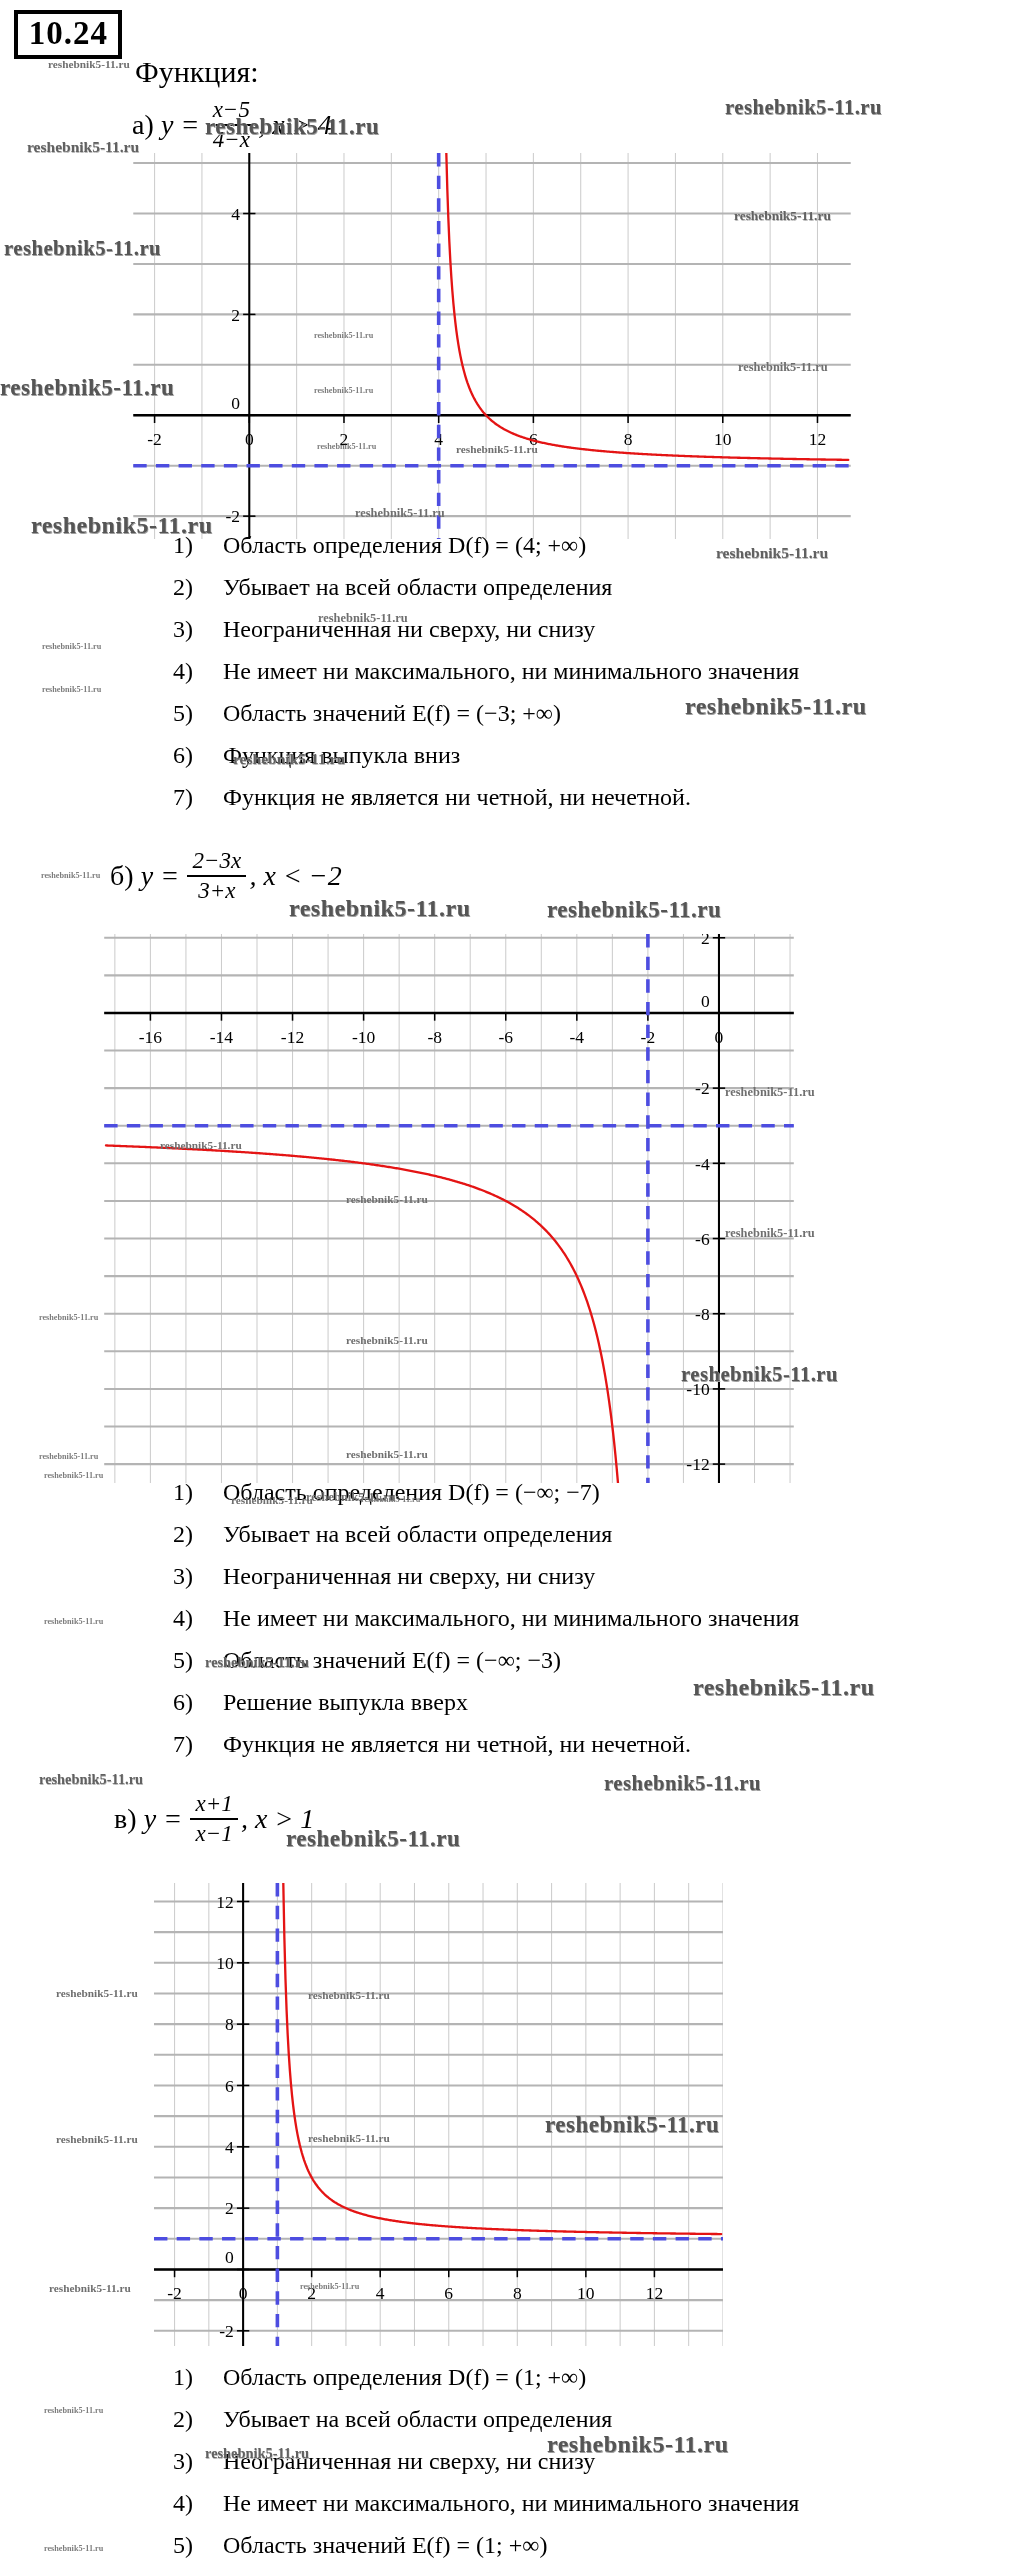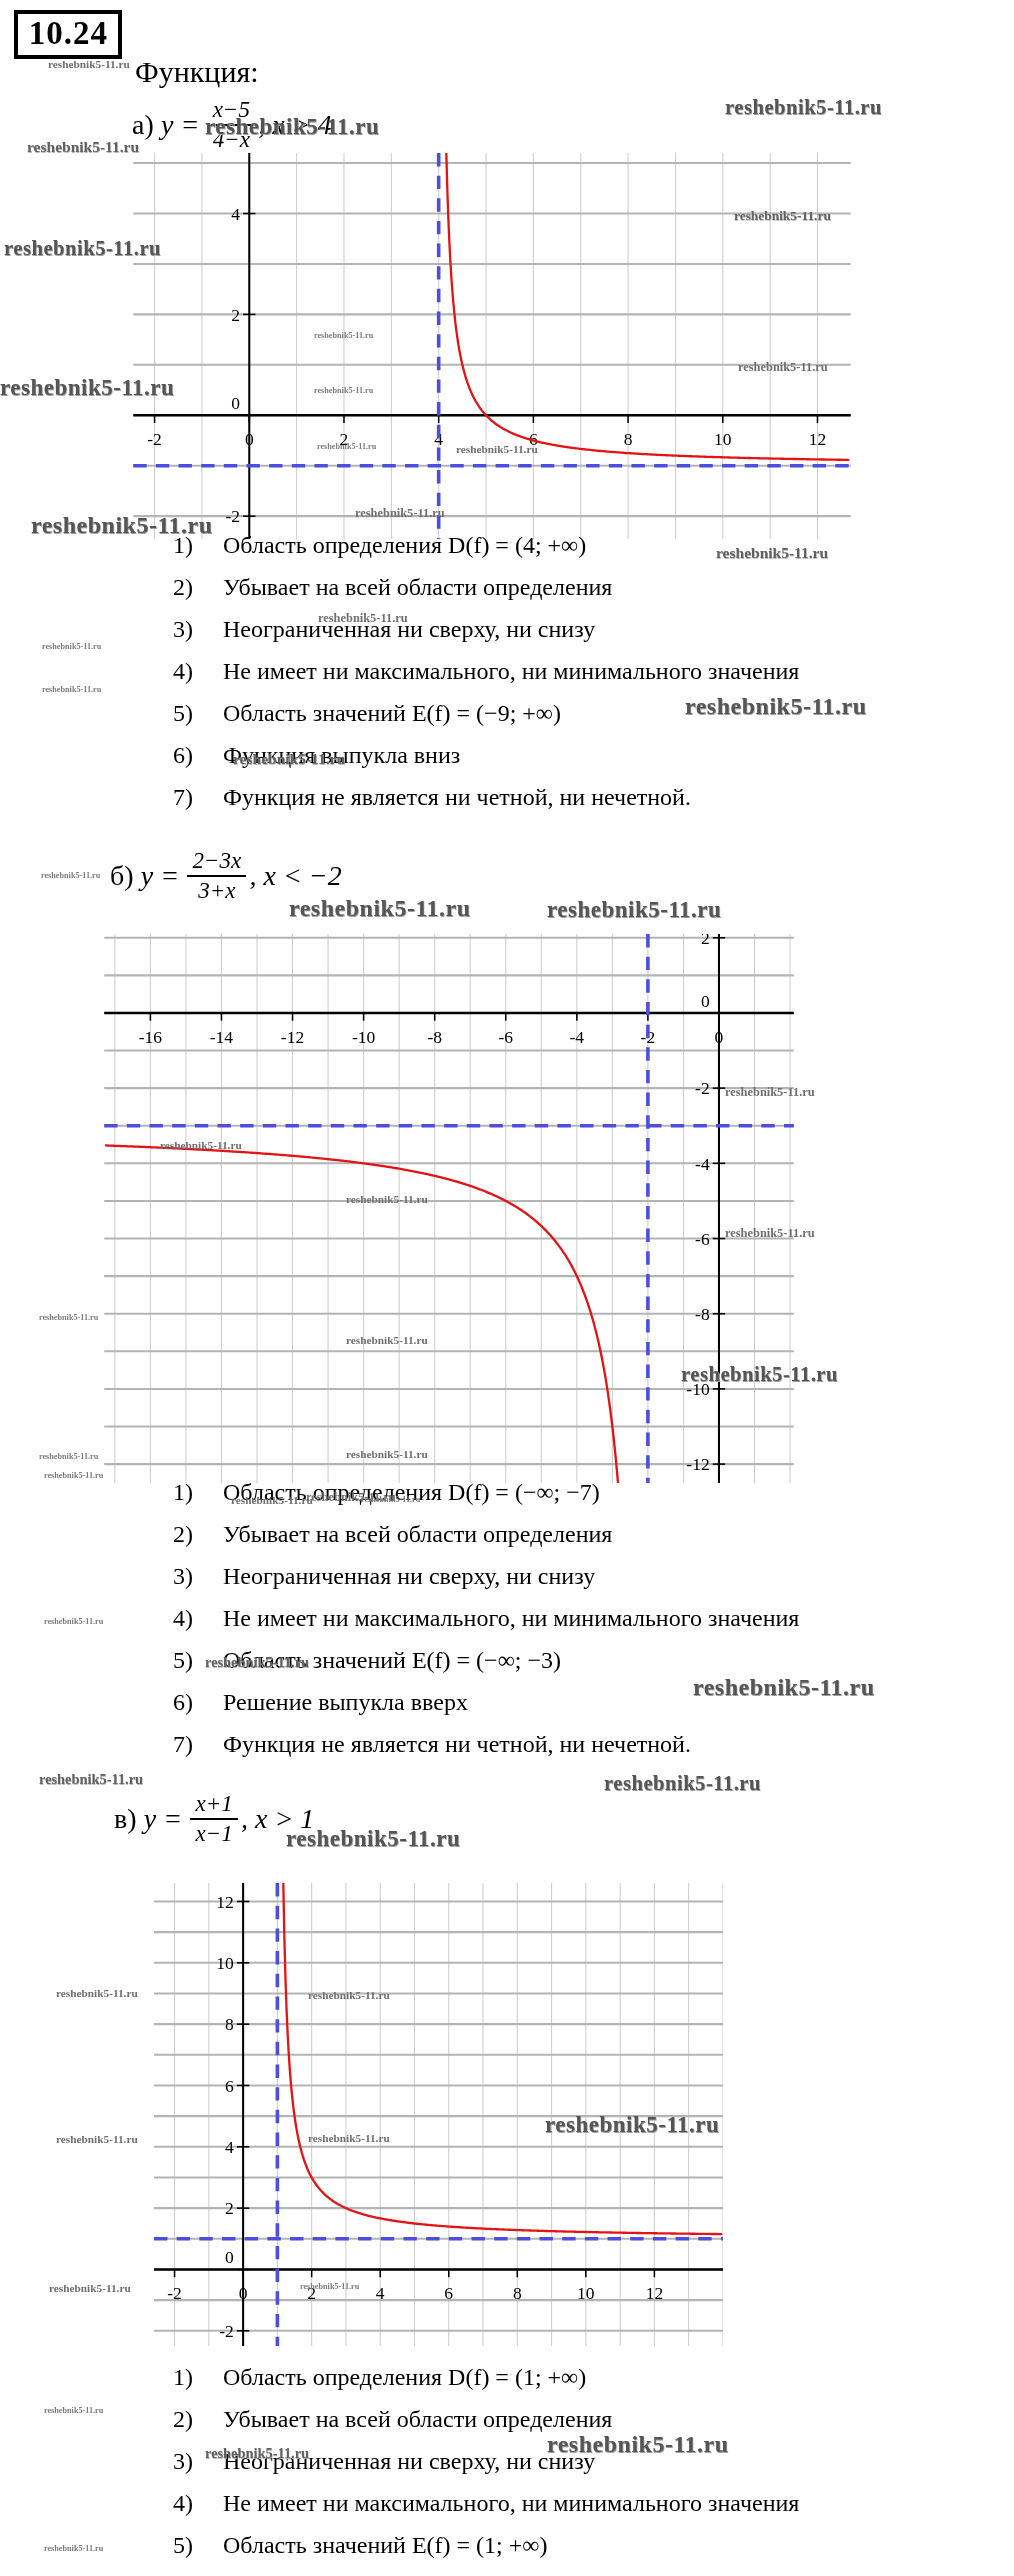--- a/index.html
+++ b/index.html
@@ -118,21 +118,21 @@
     <div class="prop" style="height:42px;">
         <span class="pnum">3)</span>
         <span class="ptext">Неограниченная ни сверху, ни снизу</span>
       </div>
     <div class="prop" style="height:42px;">
         <span class="pnum">4)</span>
         <span class="ptext">Не имеет ни максимального, ни минимального значения</span>
       </div>
     <div class="prop" style="height:42px;">
         <span class="pnum">5)</span>
-        <span class="ptext">Область значений E(f) = (−9; +∞)</span>
+        <span class="ptext">Область значений E(f) = (−3; +∞)</span>
       </div>
     <div class="prop" style="height:42px;">
         <span class="pnum">6)</span>
         <span class="ptext">Функция выпукла вниз</span>
       </div>
     <div class="prop" style="height:42px;">
         <span class="pnum">7)</span>
         <span class="ptext">Функция не является ни четной, ни нечетной.</span>
       </div>
   </div>

